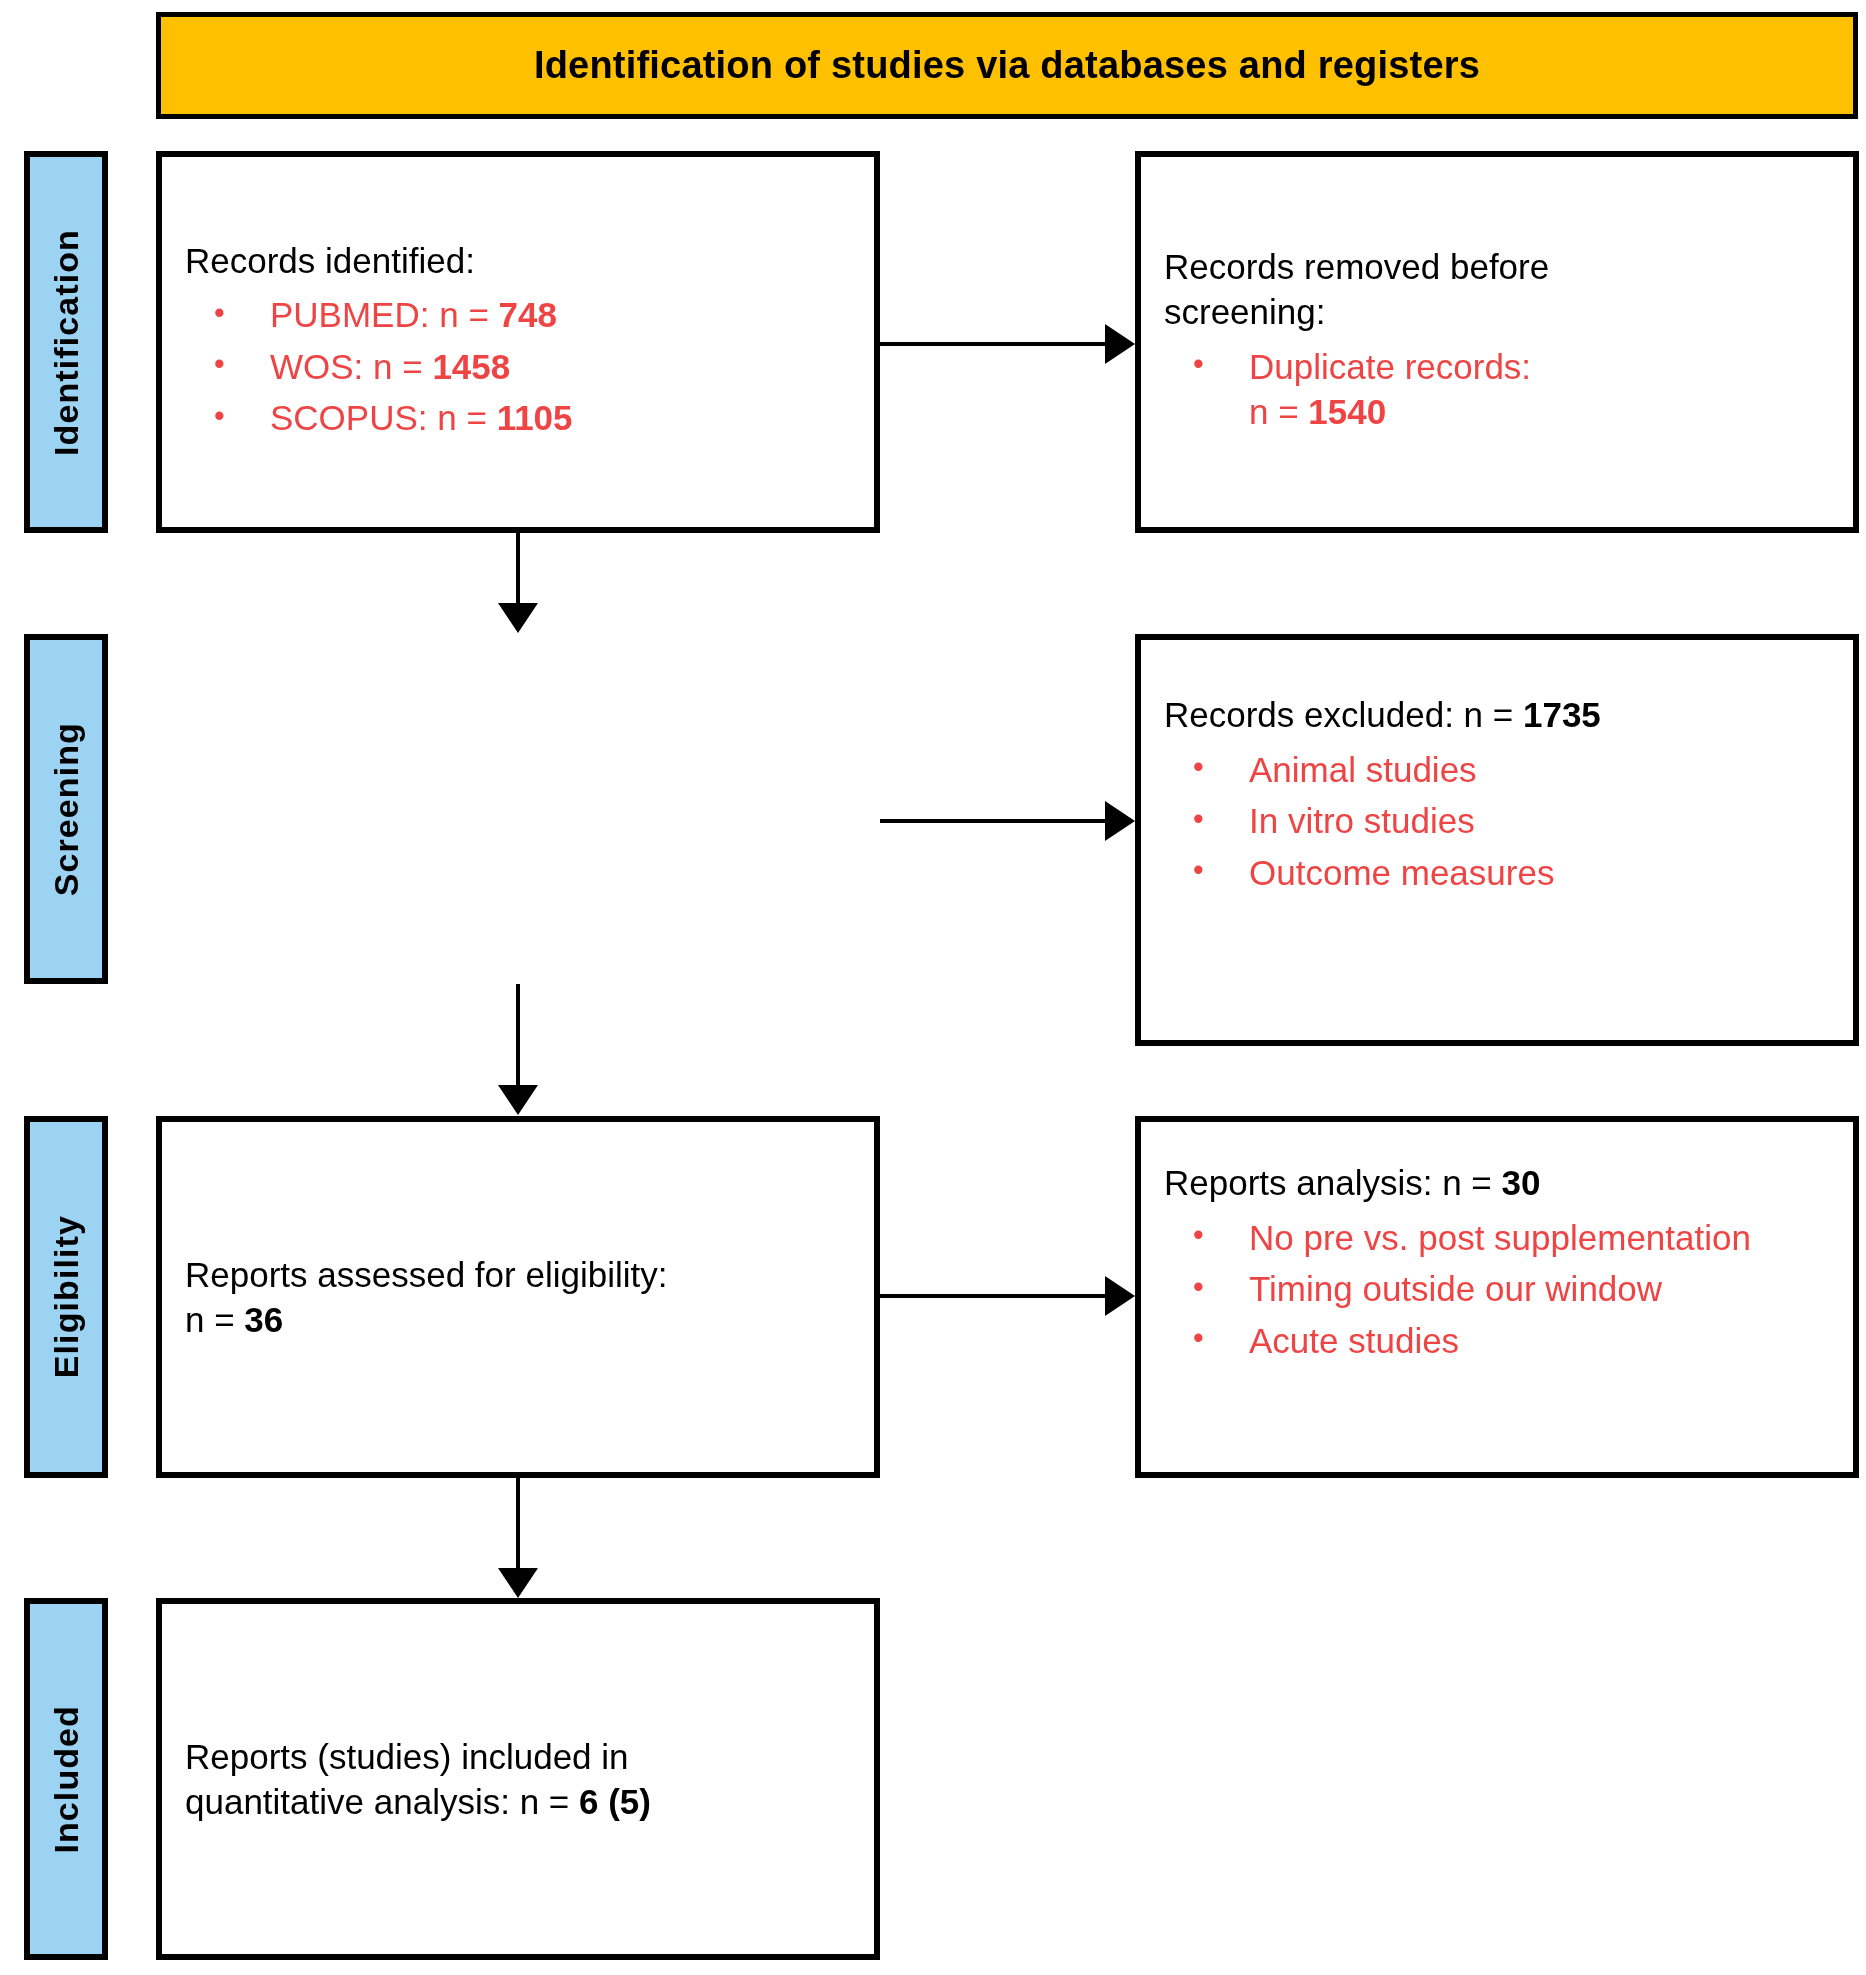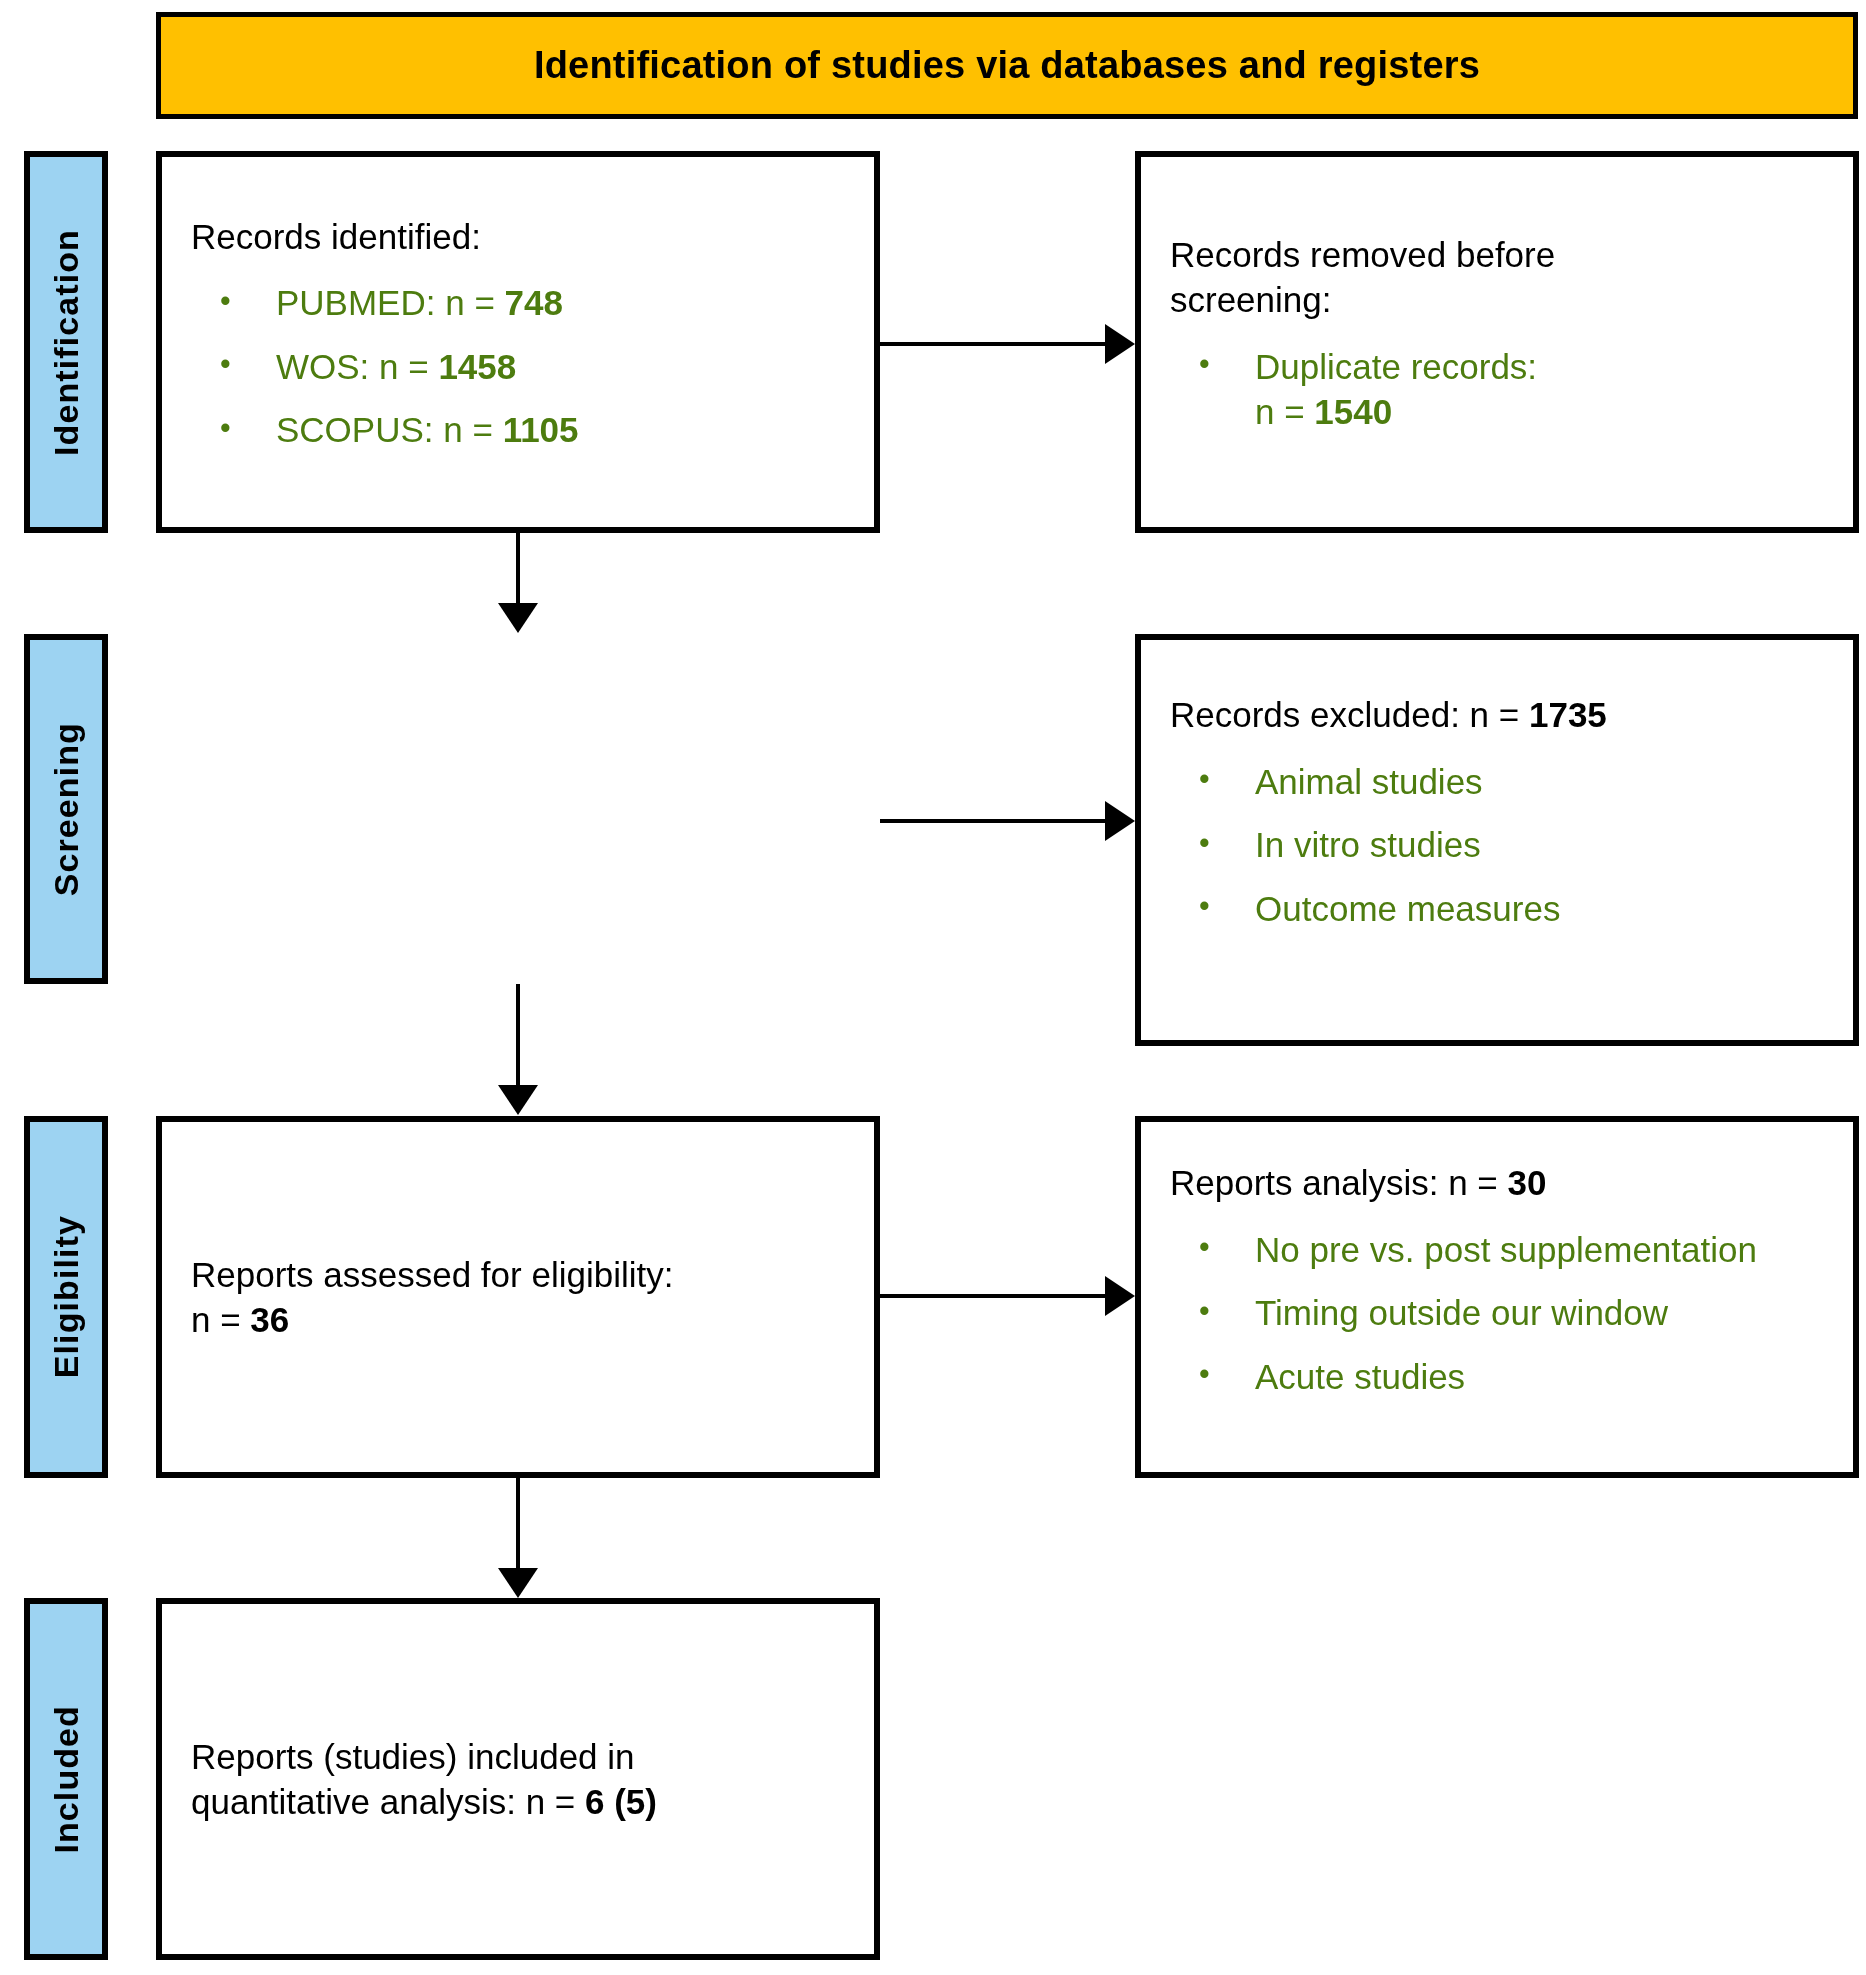--- a/index.html
+++ b/index.html
@@ -65,41 +65,41 @@
 
   
   .box {
     position: absolute;
     background: #ffffff;
     border: 6.1px solid #000000;
     box-sizing: border-box;
     display: flex;
     flex-direction: column;
     justify-content: center;
-    padding: 0 29px;
+    padding: 0 23px;
   }
   .box-text {
     font-size: 35px;
     color: #000000;
     line-height: 1.30;
   }
   .box-text b { font-weight: bold; }
 
   ul.blist {
     list-style: none;
     margin: 3px 0 0 0;
     padding: 0;
   }
   ul.blist li {
     position: relative;
     padding-left: 85px;
     font-size: 35px;
-    color: #4d7c0f;
+    color: #ef4444;
     line-height: 1.30;
-    margin: 18px 0;
+    margin: 6px 0;
   }
   ul.blist li::before {
     content: "\2022";
     position: absolute;
     left: 29px;
     top: -1.5px;
     font-size: 30.5px;
     line-height: 1.4;
   }
   ul.blist li b { font-weight: bold; }

